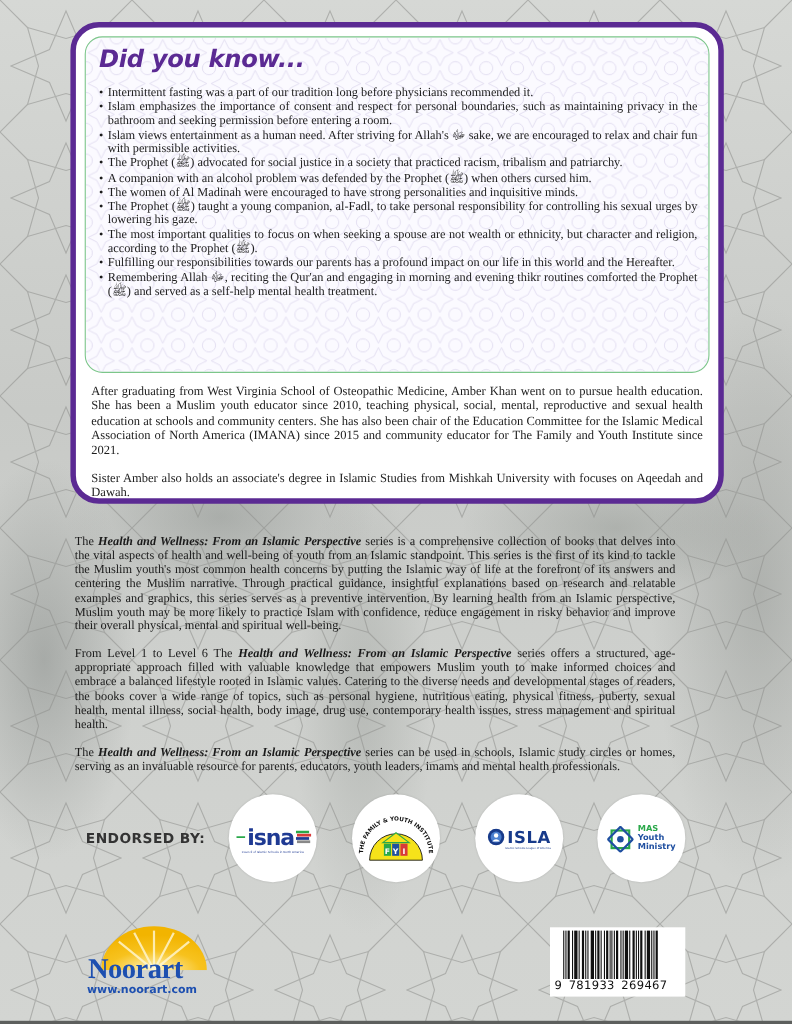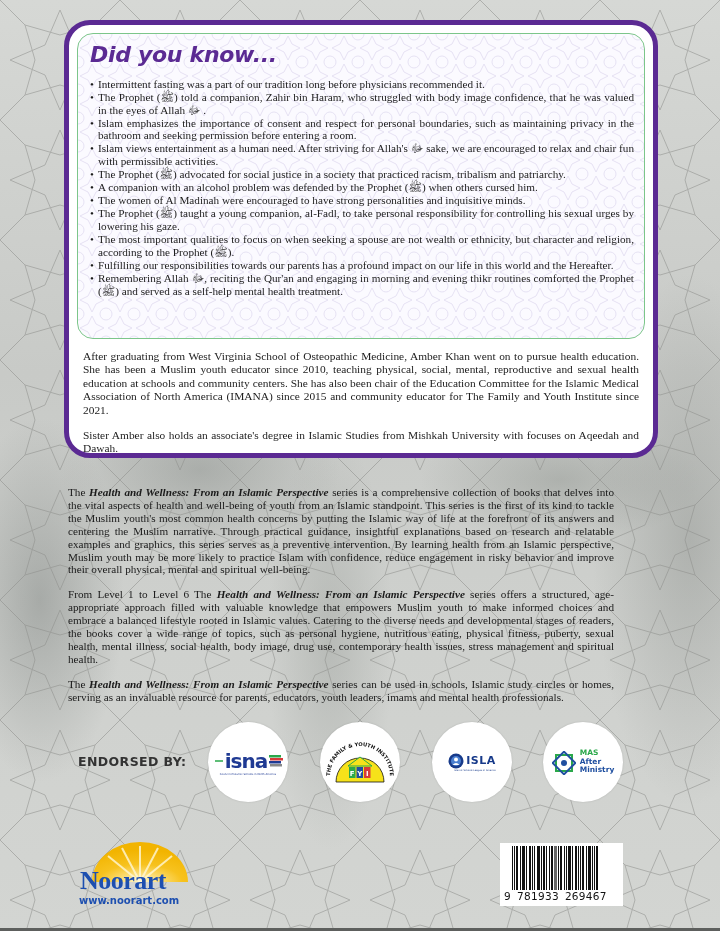--- a/index.html
+++ b/index.html
@@ -83,21 +83,21 @@
   }
   .logo-isna { left: 208px; }
   .logo-fyi { left: 320px; }
   .logo-isla { left: 432px; }
   .logo-mas { left: 543px; }
 
   .isna-text { font-family: "DejaVu Sans", sans-serif; font-size: 20px; color: #1f3a93; font-weight: bold; letter-spacing: -1px; }
   .isna-sub { font-family: "DejaVu Sans", sans-serif; font-size: 2.6px; color:#1f3a93; }
 
   .isla-wrap { display: flex; align-items: center; gap: 2px; }
-  .isla-text { font-family: "DejaVu Sans", sans-serif; font-weight: bold; font-size: 11px; color: #173a8a; letter-spacing: 0.5px; }
+  .isla-text { font-family: "DejaVu Sans", sans-serif; font-weight: bold; font-size: 15px; color: #173a8a; letter-spacing: 0.5px; }
   .isla-sub { font-family: "DejaVu Sans", sans-serif; font-size: 2.4px; color: #173a8a; }
 
   .mas-text { font-family: "DejaVu Sans", sans-serif; font-weight: bold; font-size: 7.5px; line-height: 8.5px; }
   .mas-text .l1 { color: #2aa84a; }
   .mas-text .l2 { color: #1f4fa0; }
 
   
   .noorart {
     position: absolute; left: 78px; top: 840px; width: 124px; height: 70px;
   }
@@ -157,21 +157,20 @@
             <circle cx="0" cy="28" r="6"></circle>
             <circle cx="28" cy="28" r="6"></circle>
           </g>
         </pattern>
       </defs>
       <rect width="100%" height="100%" fill="url(#lattice)"></rect>
     </svg>
     <div class="dyk-title">Did you know...</div>
     <ul class="dyk-list">
       <li>Intermittent fasting was a part of our tradition long before physicians recommended it.</li>
-      <li>The Prophet (ﷺ) told a companion, Zahir bin Haram, who struggled with body image confidence, that he was valued in the eyes of Allah ﷻ .</li>
       <li>Islam emphasizes the importance of consent and respect for personal boundaries, such as maintaining privacy in the bathroom and seeking permission before entering a room.</li>
       <li>Islam views entertainment as a human need. After striving for Allah's ﷻ sake, we are encouraged to relax and chair fun with permissible activities.</li>
       <li>The Prophet (ﷺ) advocated for social justice in a society that practiced racism, tribalism and patriarchy.</li>
       <li>A companion with an alcohol problem was defended by the Prophet (ﷺ) when others cursed him.</li>
       <li>The women of Al Madinah were encouraged to have strong personalities and inquisitive minds.</li>
       <li>The Prophet (ﷺ) taught a young companion, al-Fadl, to take personal responsibility for controlling his sexual urges by lowering his gaze.</li>
       <li>The most important qualities to focus on when seeking a spouse are not wealth or ethnicity, but character and religion, according to the Prophet (ﷺ).</li>
       <li>Fulfilling our responsibilities towards our parents has a profound impact on our life in this world and the Hereafter.</li>
       <li>Remembering Allah ﷻ, reciting the Qur'an and engaging in morning and evening thikr routines comforted the Prophet (ﷺ) and served as a self-help mental health treatment.</li>
     </ul>
@@ -245,21 +244,21 @@
 
 <div class="logo-circle logo-mas">
   <div style="display:flex;align-items:flex-end;gap:4px;">
     <svg width="24" height="24" viewBox="0 0 24 24">
       <rect x="4" y="4" width="16" height="16" fill="none" stroke="#2aa84a" stroke-width="2"></rect>
       <rect x="4" y="4" width="16" height="16" fill="none" stroke="#1f4fa0" stroke-width="2" transform="rotate(45 12 12)"></rect>
       <circle cx="12" cy="12" r="3" fill="#1f4fa0"></circle>
     </svg>
     <div class="mas-text">
       <div class="l1">MAS</div>
-      <div class="l2">After</div>
+      <div class="l2">Youth</div>
       <div class="l2">Ministry</div>
     </div>
   </div>
 </div>
 
 <div class="noorart">
   <svg width="124" height="42" viewBox="0 0 124 42" style="position:absolute;left:0;top:0;">
     <defs>
       <radialGradient id="sunGrad" cx="50%" cy="100%" r="80%">
         <stop offset="0%" stop-color="#fff6c8"></stop>

